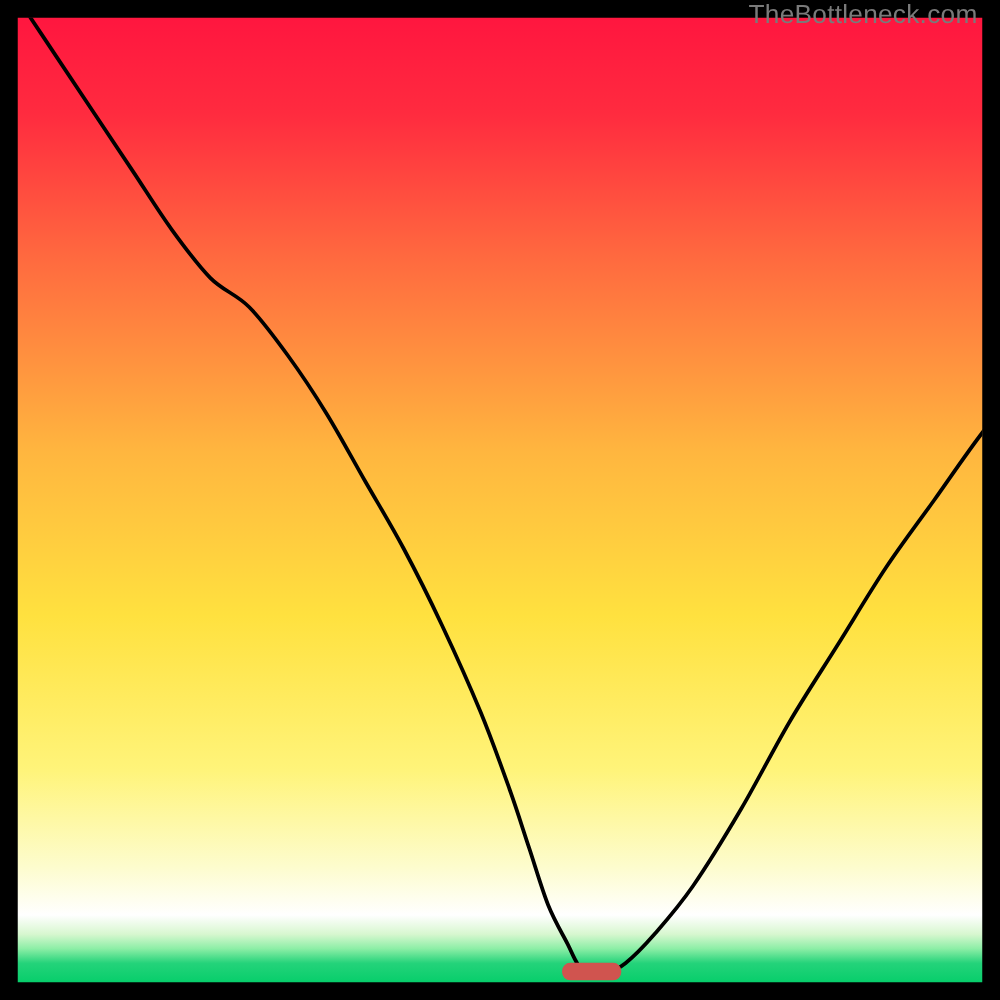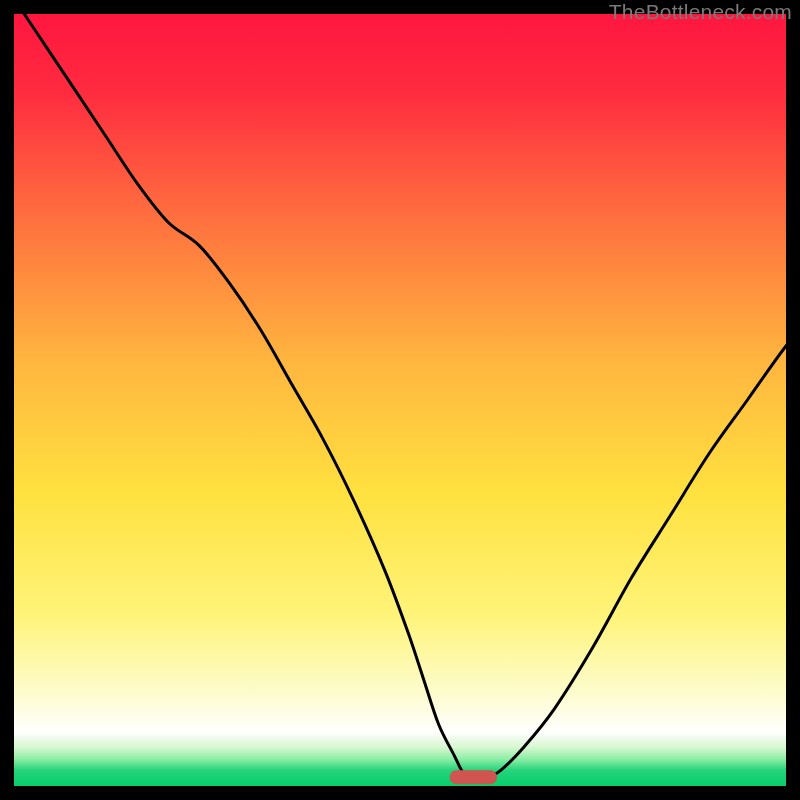--- a/index.html
+++ b/index.html
@@ -21,21 +21,21 @@
   .plot {
     position: absolute;
     left: 0;
     top: 0;
     width: 772px;
     height: 772px;
   }
   .watermark {
     position: absolute;
     top: 0px;
-    right: 8px;
+    right: 18px;
     font-family: Arial, Helvetica, sans-serif;
     font-size: 21px;
     color: #7a7a7a;
     letter-spacing: 0.2px;
   }
 </style>
 </head>
 <body>
 
 <div class="frame">

